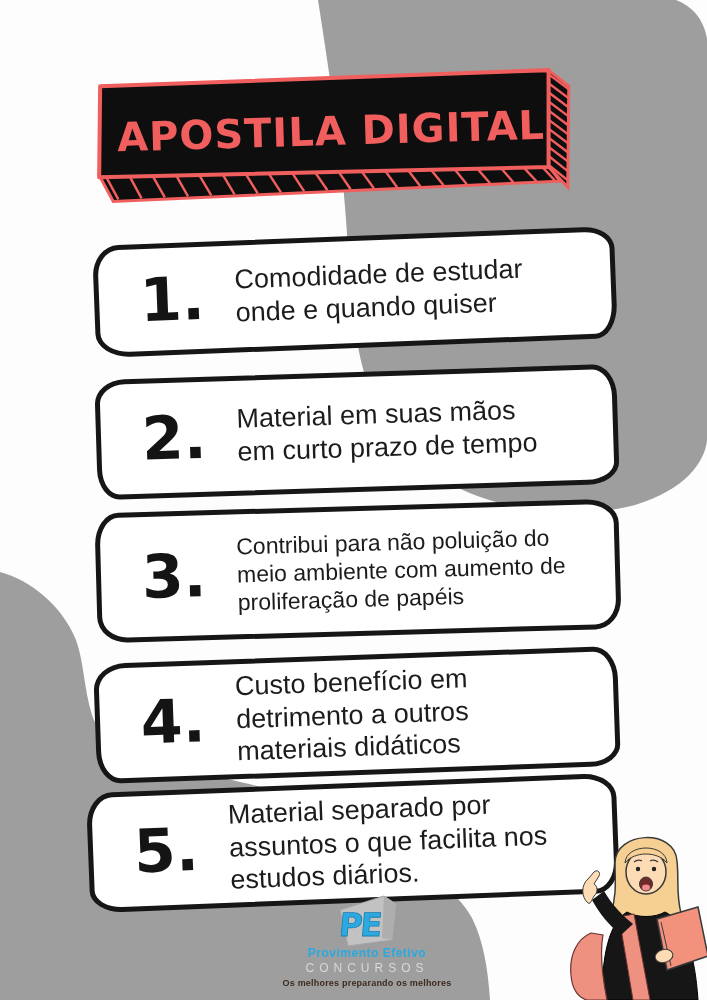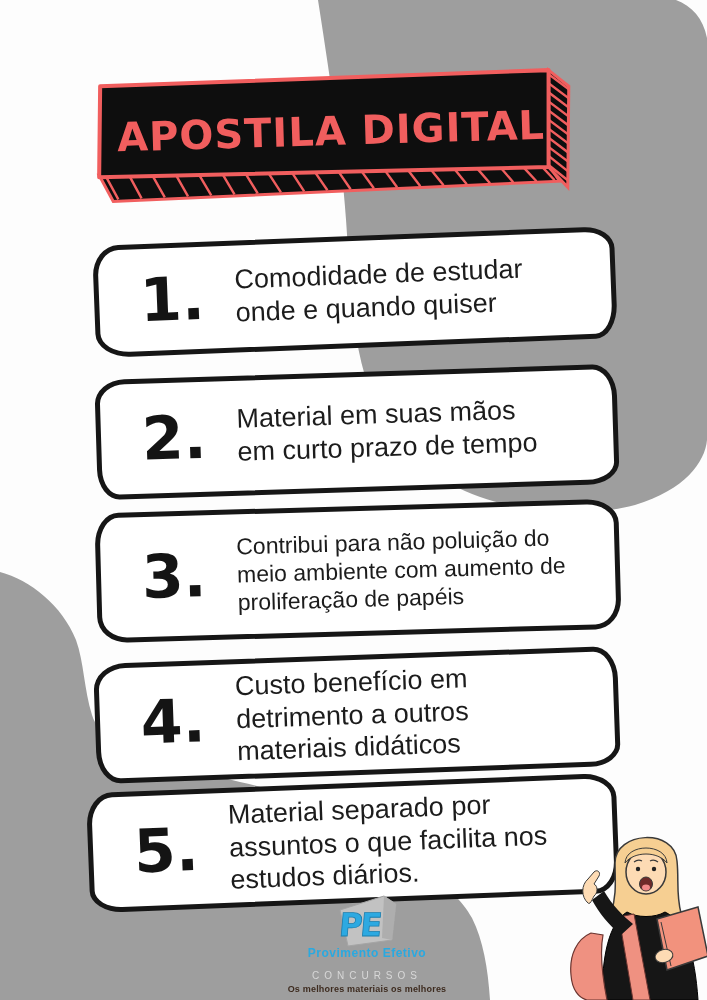--- a/index.html
+++ b/index.html
@@ -35,21 +35,21 @@
   .r1{border-radius:26px 30px 22px 34px / 30px 22px 34px 24px;}
   .r2{border-radius:30px 24px 32px 22px / 24px 32px 22px 30px;}
   .r3{border-radius:24px 32px 26px 30px / 32px 24px 30px 26px;}
   .r4{border-radius:32px 24px 30px 24px / 26px 32px 22px 32px;}
   .r5{border-radius:26px 32px 24px 32px / 32px 24px 32px 22px;}
 
   
   .footer{position:absolute;left:278px;top:892px;width:178px;text-align:center;}
   .pe-mark{width:70px;height:56px;margin:0 auto;display:block;}
   .brand{font-weight:bold;font-size:12px;color:#2aa9e0;margin-top:-2px;letter-spacing:.5px;}
-  .division{font-size:10px;letter-spacing:5px;color:#d8d8d8;margin-top:10px;}
+  .division{font-size:12px;letter-spacing:5px;color:#d8d8d8;margin-top:1px;}
   .tagline{font-size:9px;font-weight:bold;color:#3d2b1f;margin-top:3px;letter-spacing:.2px;}
 
   
   .woman{position:absolute;right:0;bottom:0;width:150px;height:185px;}
 </style>
 </head>
 <body>
 
 <svg class="blob-layer" viewBox="0 0 707 1000" aria-hidden="true">
   <path fill="#9e9e9e" d="M318,0 C332,90 344,170 348,250 C352,330 360,400 405,450 C455,505 560,525 635,505 C685,490 705,462 707,440 L707,38 C703,18 692,6 676,0 Z"></path>
@@ -108,21 +108,21 @@
 </div>
 
 <div class="footer">
   <svg class="pe-mark" viewBox="0 0 70 56">
     <polygon points="8,18 52,4 64,12 60,48 16,54" fill="#c2c2c2" stroke="#a5a5a5" stroke-width="1"></polygon>
     <polygon points="52,4 64,12 60,48 50,46" fill="#aeaeae"></polygon>
     <text x="10" y="44" font-family="DejaVu Sans, sans-serif" font-weight="bold" font-size="32" fill="#2da9e1" stroke="#1d7fae" stroke-width="0.8" letter-spacing="-2" transform="skewX(-5)">PE</text>
   </svg>
   <div class="brand">Provimento Efetivo</div>
   <div class="division">CONCURSOS</div>
-  <div class="tagline">Os melhores materiais os melhores</div>
+  <div class="tagline">Os melhores preparando os melhores</div>
 </div>
 
 <svg class="woman" viewBox="0 0 150 185">
 
   <path d="M58,48 C58,16 118,13 120,46 C122,64 119,80 124,98 C112,104 66,104 54,98 C60,80 58,64 58,48 Z" fill="#f6cf92" stroke="#3a3a3a" stroke-width="1.5"></path>
 
   <path d="M45,185 C45,140 52,108 70,97 C80,103 98,103 108,97 C128,106 138,140 141,185 Z" fill="#161616" stroke="#000" stroke-width="1"></path>
 
   <path d="M62,102 L77,99 L93,185 L76,185 Z" fill="#ef9181" stroke="#6b3530" stroke-width="1"></path>
 

